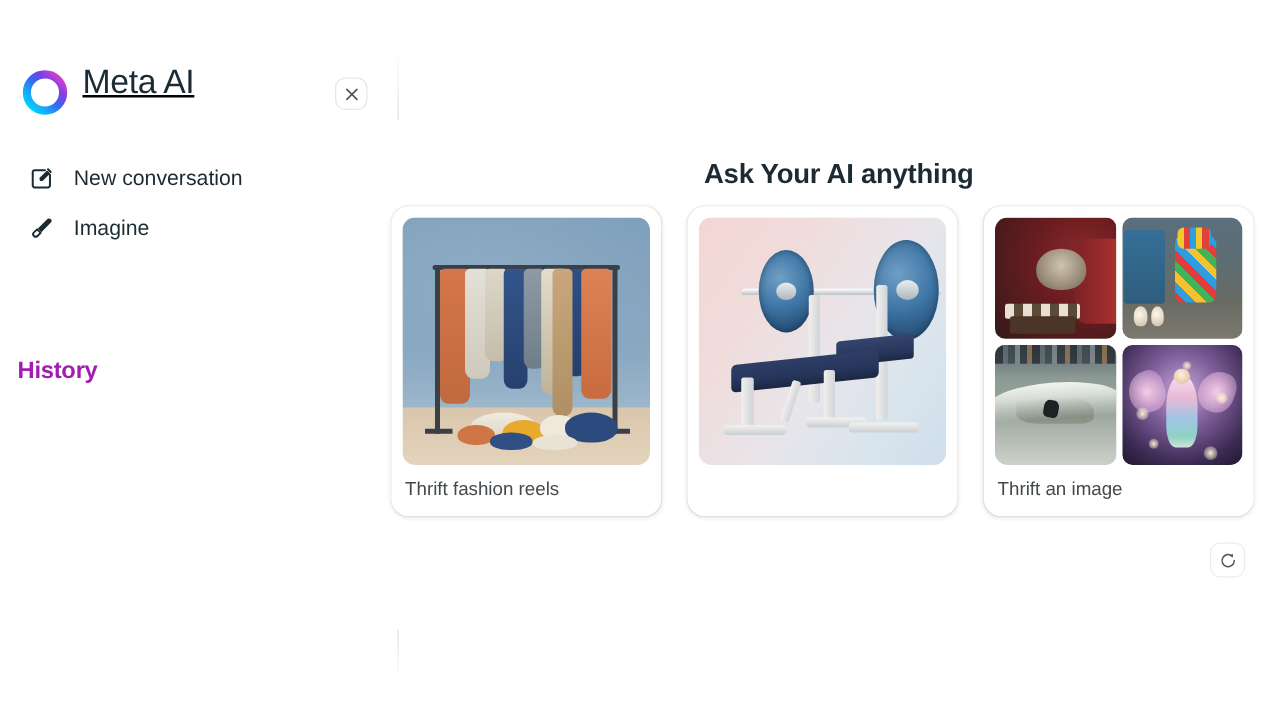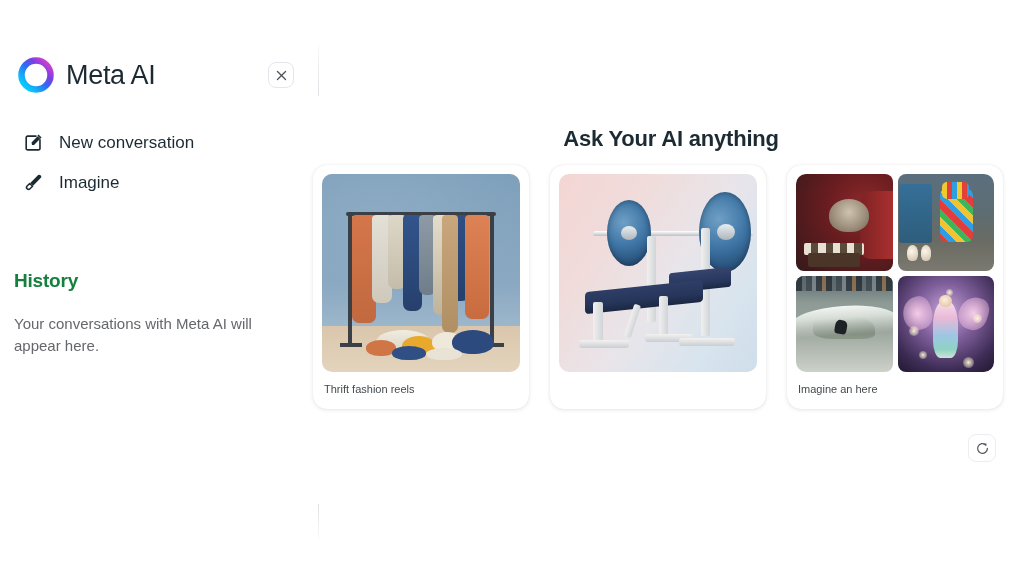--- a/index.html
+++ b/index.html
@@ -29,21 +29,22 @@
     background: #ffffff;
   }
 
   #brand-row {
     position: absolute;
     left: 14px;
     top: 52px;
     width: 288px;
     height: 46px;
     display: flex;
-    align-items: center;
+    align-items: flex-start;
+    text-decoration: underline;
   }
 
   #meta-logo {
     width: 44px;
     height: 44px;
     flex: 0 0 44px;
     display: block;
   }
 
   #brand-title {
@@ -102,24 +103,24 @@
     margin-left: 15px;
     font-size: 17px;
     color: #1c2b33;
     line-height: 1;
     white-space: nowrap;
   }
 
   #history-title {
     position: absolute;
     left: 14px;
-    top: 270px;
+    top: 286px;
     font-size: 19px;
     font-weight: bold;
-    color: #15803d;
+    color: #a21caf;
     letter-spacing: -0.2px;
   }
 
   #history-empty {
     position: absolute;
     left: 14px;
     top: 313px;
     width: 275px;
     font-size: 15px;
     line-height: 22px;
@@ -187,21 +188,21 @@
 
   .card-media {
     width: 198px;
     height: 198px;
     border-radius: 10px;
     overflow: hidden;
     position: relative;
   }
 
   .card-label {
-    font-size: 11px;
+    font-size: 15px;
     color: #44494d;
     padding: 12px 2px 14px 2px;
     line-height: 1;
     white-space: nowrap;
   }
 
   
   .art-thrift {
     width: 100%;
     height: 100%;
@@ -457,21 +458,20 @@
             <path d="M6.0 11.0 L9.0 14.0 L6.3 16.6 a2.1 2.1 0 0 1 -3 -3 Z" fill="none" stroke="#1c2b33" stroke-width="1.6" stroke-linejoin="round"></path>
           </svg>
         </span>
         <span class="nav-label">Imagine</span>
       </div>
 
 
     </div>
 
     <div id="history-title">History</div>
-    <div id="history-empty">Your conversations with Meta AI will appear here.</div>
   </div>
 
   <div id="divider-top"></div>
   <div id="divider-bottom"></div>
 
   <div id="main">
 
     <div id="main-heading">Ask Your AI anything</div>
 
     <div id="card-row">
@@ -557,21 +557,21 @@
               <div class="fairy-body"></div>
               <div class="fairy-head"></div>
               <div class="sparkle" style="left:12%;top:52%;width:10px;height:10px;"></div>
               <div class="sparkle" style="left:78%;top:40%;width:9px;height:9px;"></div>
               <div class="sparkle" style="left:22%;top:78%;width:8px;height:8px;"></div>
               <div class="sparkle" style="left:68%;top:84%;width:11px;height:11px;"></div>
               <div class="sparkle" style="left:50%;top:14%;width:7px;height:7px;"></div>
             </div>
           </div>
         </div>
-        <div class="card-label">Imagine an here</div>
+        <div class="card-label">Thrift an image</div>
       </div>
 
     </div>
 
     <div id="refresh-button">
       <span>
         <svg width="15" height="15" viewBox="0 0 16 16">
           <path d="M13.2 8 a5.2 5.2 0 1 1 -1.75 -3.88" fill="none" stroke="#55595d" stroke-width="1.35" stroke-linecap="round"></path>
           <path d="M8.6 3.5 L12.2 2.3 L12.0 5.4 Z" fill="#55595d"></path>
         </svg>

